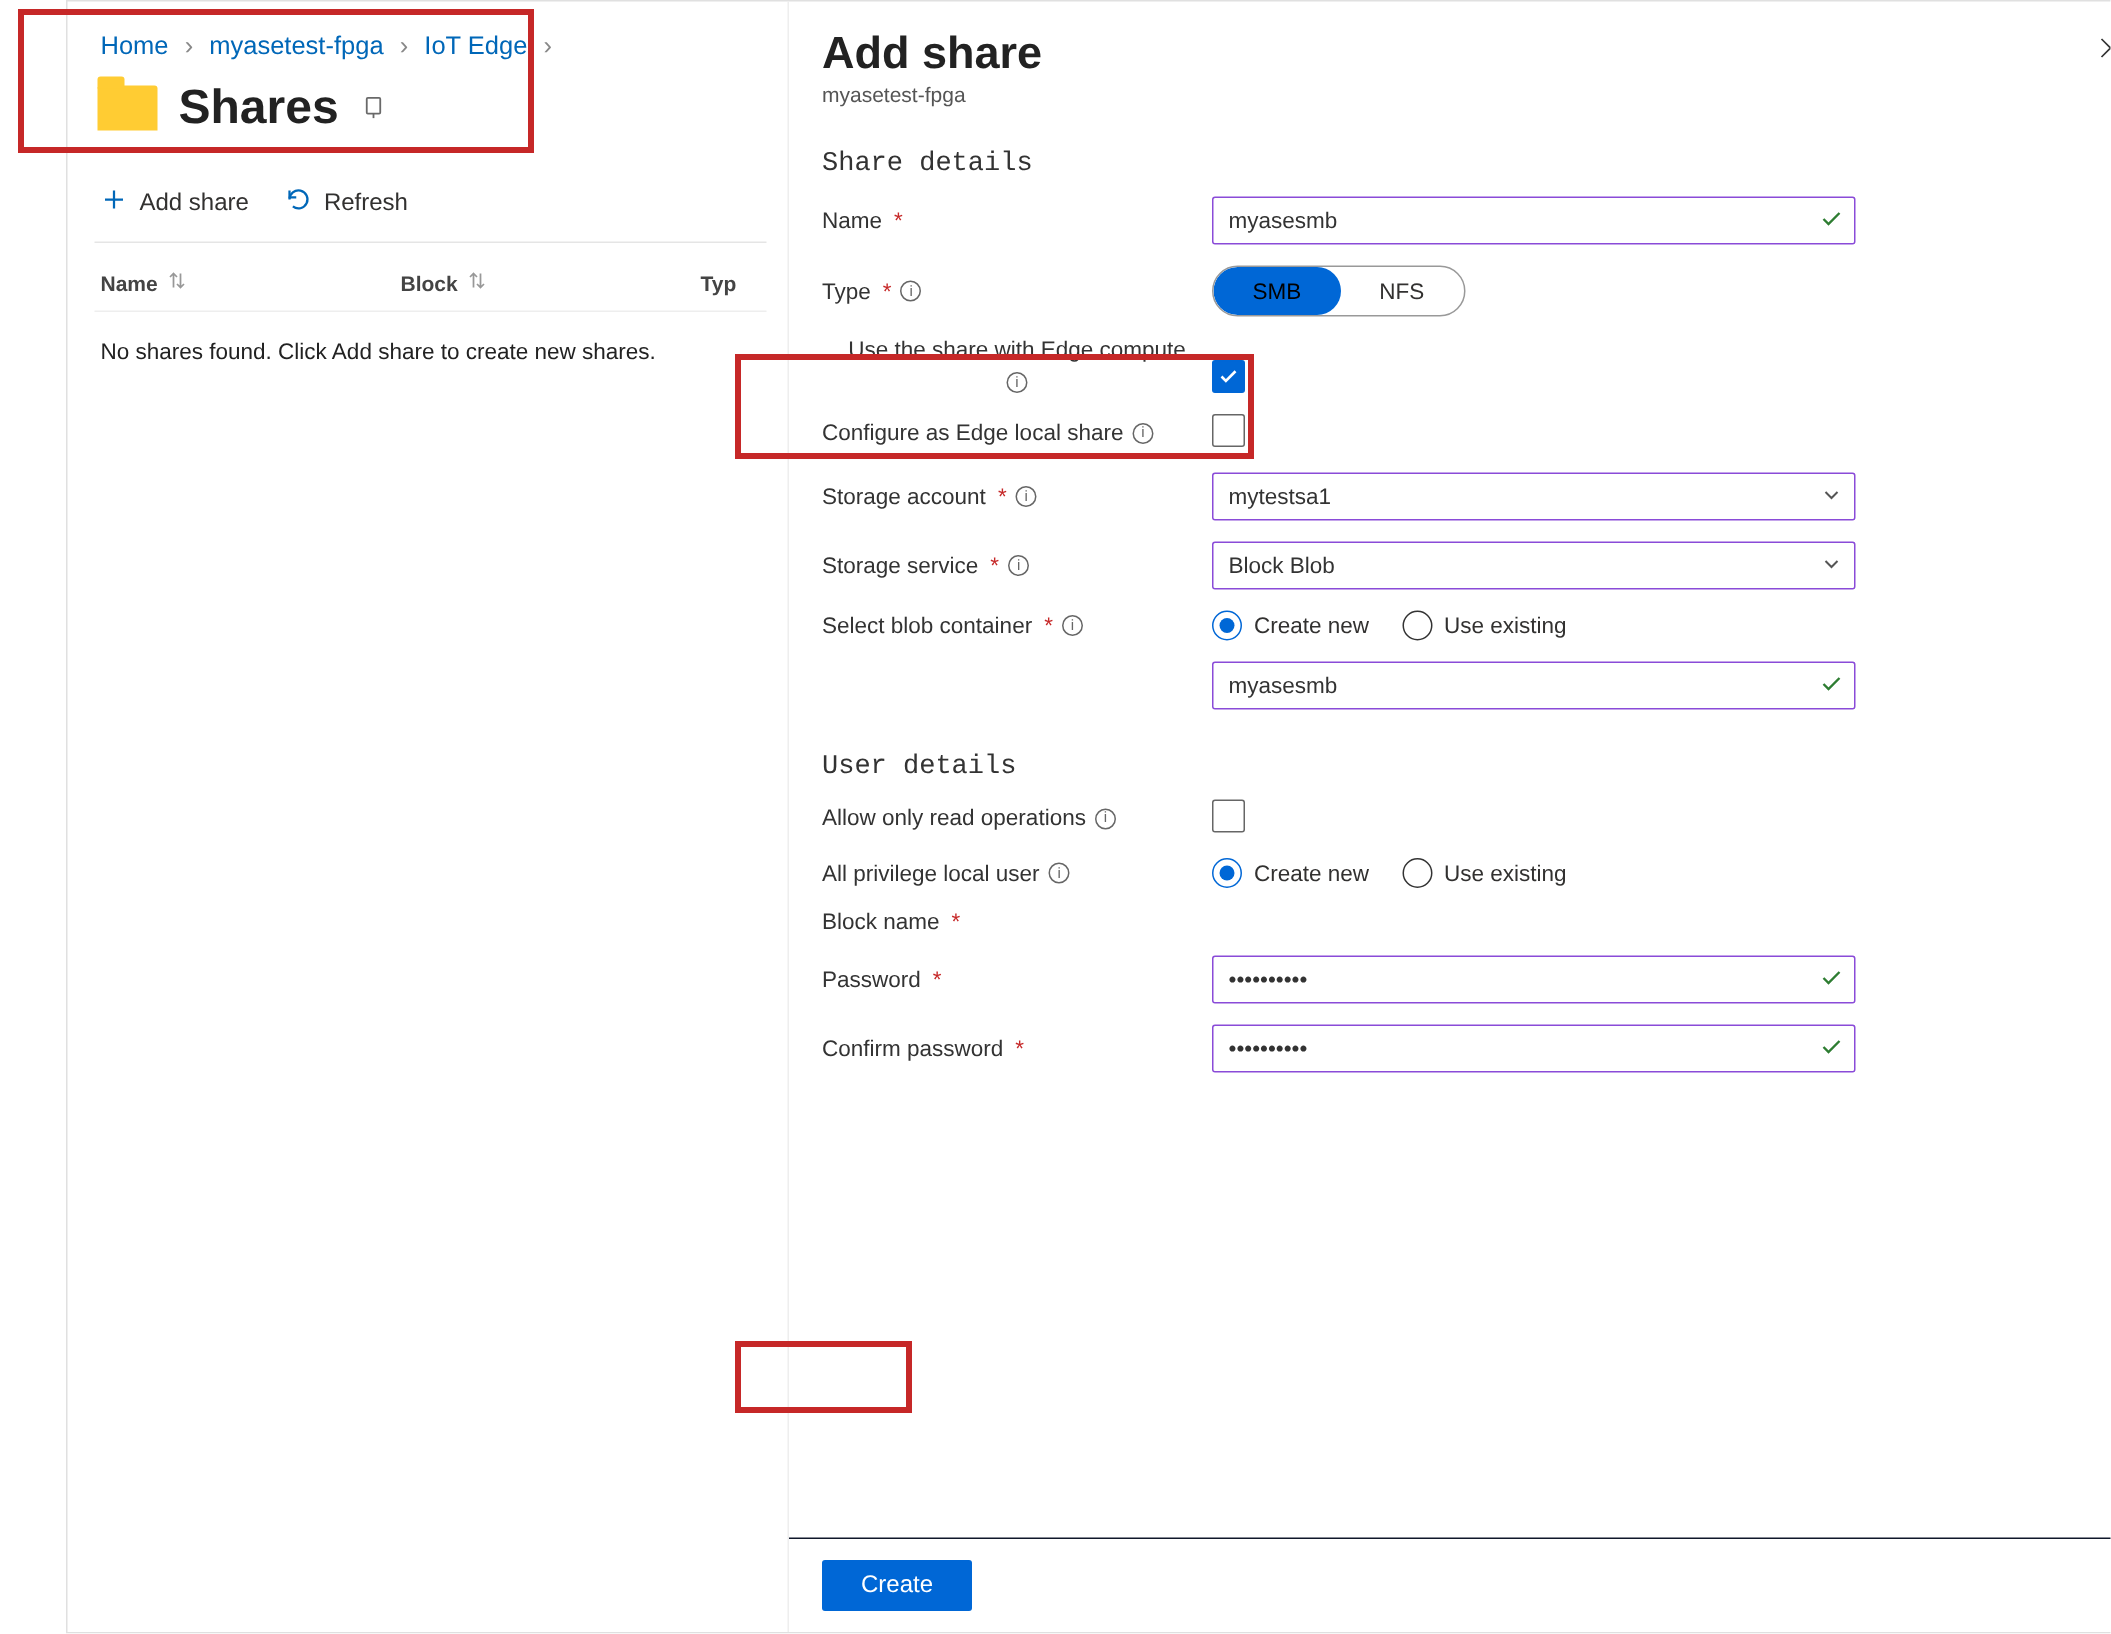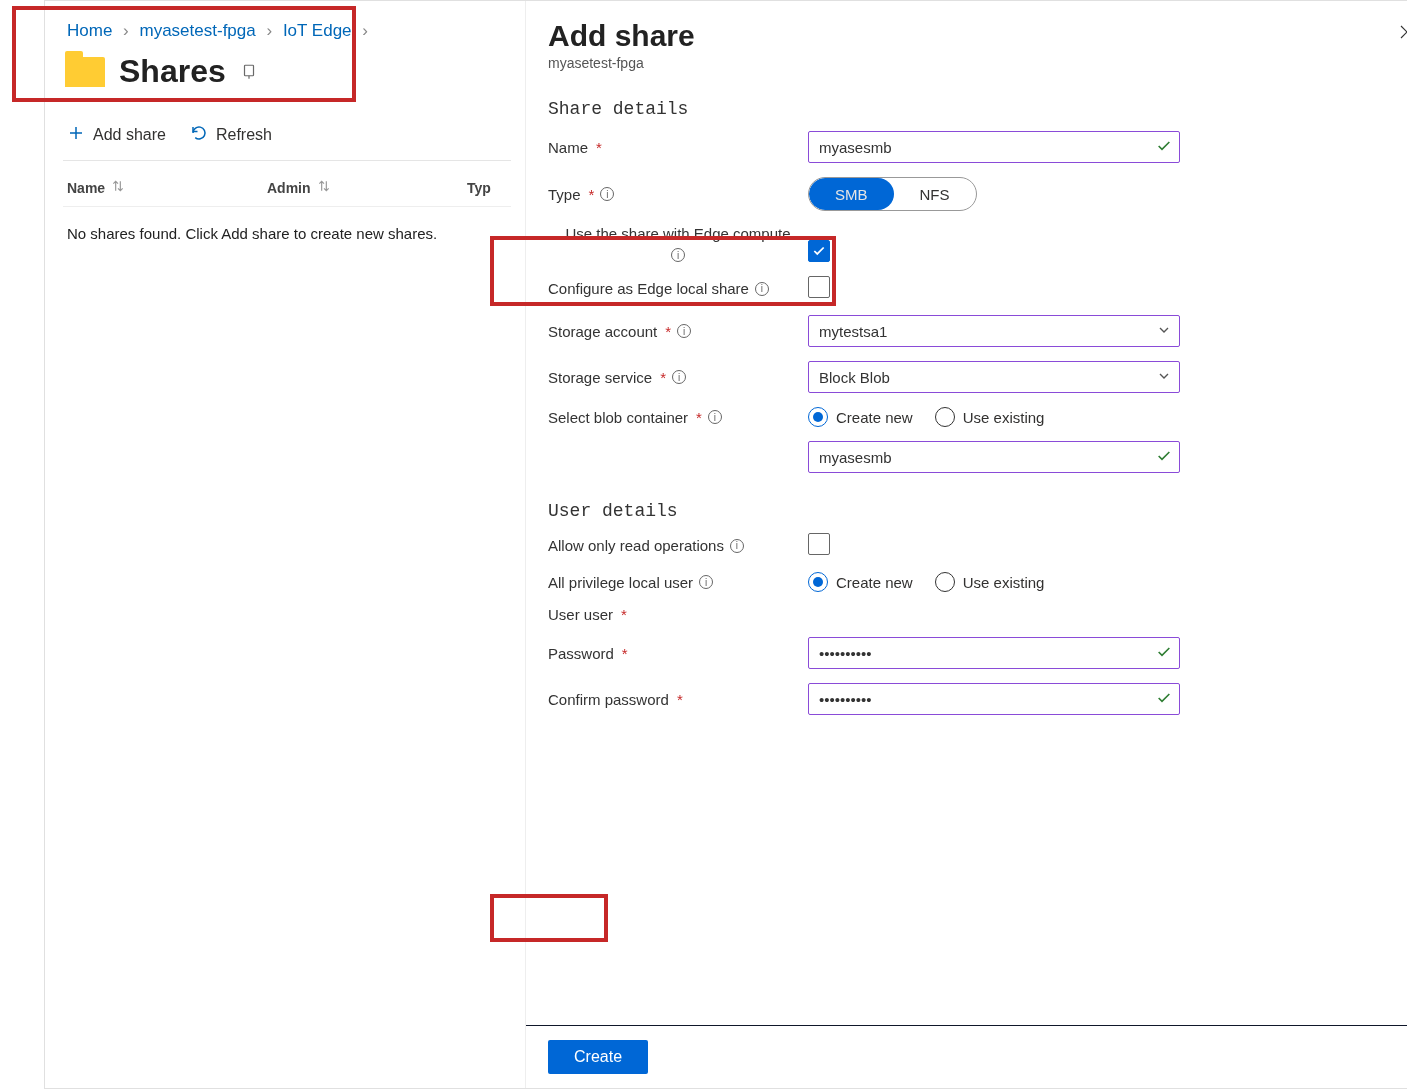--- a/index.html
+++ b/index.html
@@ -58,32 +58,32 @@
   .form-label { flex: 0 0 260px; font-size:15px; color:#333; display:flex; align-items:center; gap:6px; flex-wrap:wrap; }
   .req { color:#c62828; margin-left:2px; }
   .info-ic { width:14px; height:14px; border:1px solid #666; border-radius:50%; display:inline-flex; align-items:center; justify-content:center; font-size:10px; color:#666; }
   .form-ctrl { flex:1; }
 
   .txt-input {
     width:100%; border:1px solid #8a4bd8; border-radius:2px; height:32px;
     padding:0 30px 0 10px; font-size:15px; color:#333; outline:none;
     background:#fff;
   }
-  .input-wrap { position:relative; width:372px; max-width:100%; }
+  .input-wrap { position:relative; width:429px; max-width:100%; }
   .check-ok { position:absolute; right:8px; top:7px; width:16px; height:16px; }
   .check-ok svg { width:16px; height:16px; stroke:#2e7d32; stroke-width:2.4; fill:none; }
   .chev-down { position:absolute; right:8px; top:7px; }
   .chev-down svg { width:16px; height:16px; stroke:#555; stroke-width:2; fill:none; }
 
   .pill-group {
     display:inline-flex; border:1px solid #999; border-radius:18px; height:34px;
     overflow:hidden; align-items:center;
   }
   .pill { padding:0 26px; height:100%; display:flex; align-items:center; cursor:pointer; font-size:15px; }
-  .pill.active { background:#0067d6; color:#e5e5e5; border-radius:18px; }
+  .pill.active { background:#0067d6; color:#000000; border-radius:18px; }
 
   .chk {
     width:22px; height:22px; border:1px solid #666; border-radius:2px; display:inline-flex;
     align-items:center; justify-content:center; cursor:pointer; background:#fff;
   }
   .chk.checked { background:#0067d6; border-color:#0067d6; }
   .chk.checked svg { width:14px; height:14px; stroke:#fff; stroke-width:3; fill:none; }
 
   .radio-row { display:flex; gap:22px; align-items:flex-end; }
   .radio { display:flex; align-items:center; gap:8px; cursor:pointer; font-size:15px; }
@@ -154,21 +154,21 @@
     </div>
 
     <div class="tbl-head">
       <div class="tbl-col">
         <span>Name</span>
         <span class="sort-ic"><svg viewBox="0 0 24 24" stroke="#555" fill="none" stroke-width="2">
               <path d="M8 4v16M4 8l4-4 4 4M16 20V4M12 16l4 4 4-4"></path>
             </svg></span>
       </div>
       <div class="tbl-col">
-        <span>Admin</span>
+        <span>Block</span>
         <span class="sort-ic"><svg viewBox="0 0 24 24" stroke="#555" fill="none" stroke-width="2">
               <path d="M8 4v16M4 8l4-4 4 4M16 20V4M12 16l4 4 4-4"></path>
             </svg></span>
       </div>
       <div class="tbl-col" style="flex:0 0 40px">
         <span>Typ</span>
       </div>
     </div>
     <div class="no-data">No shares found. Click Add share to create new shares.</div>
   </div>
@@ -330,21 +330,21 @@
             <div class="radio">
                 <span class="radio-dot"></span>
                 <span>Use existing</span>
               </div>
           </div>
         </div>
       </div>
 
       <div class="form-row">
         <div class="form-label">
-            <span>User user</span>
+            <span>Block name</span>
             <span class="req">*</span>
           </div>
       </div>
 
       <div class="form-row">
         <div class="form-label">
             <span>Password</span>
             <span class="req">*</span>
           </div>
         <div class="form-ctrl">

